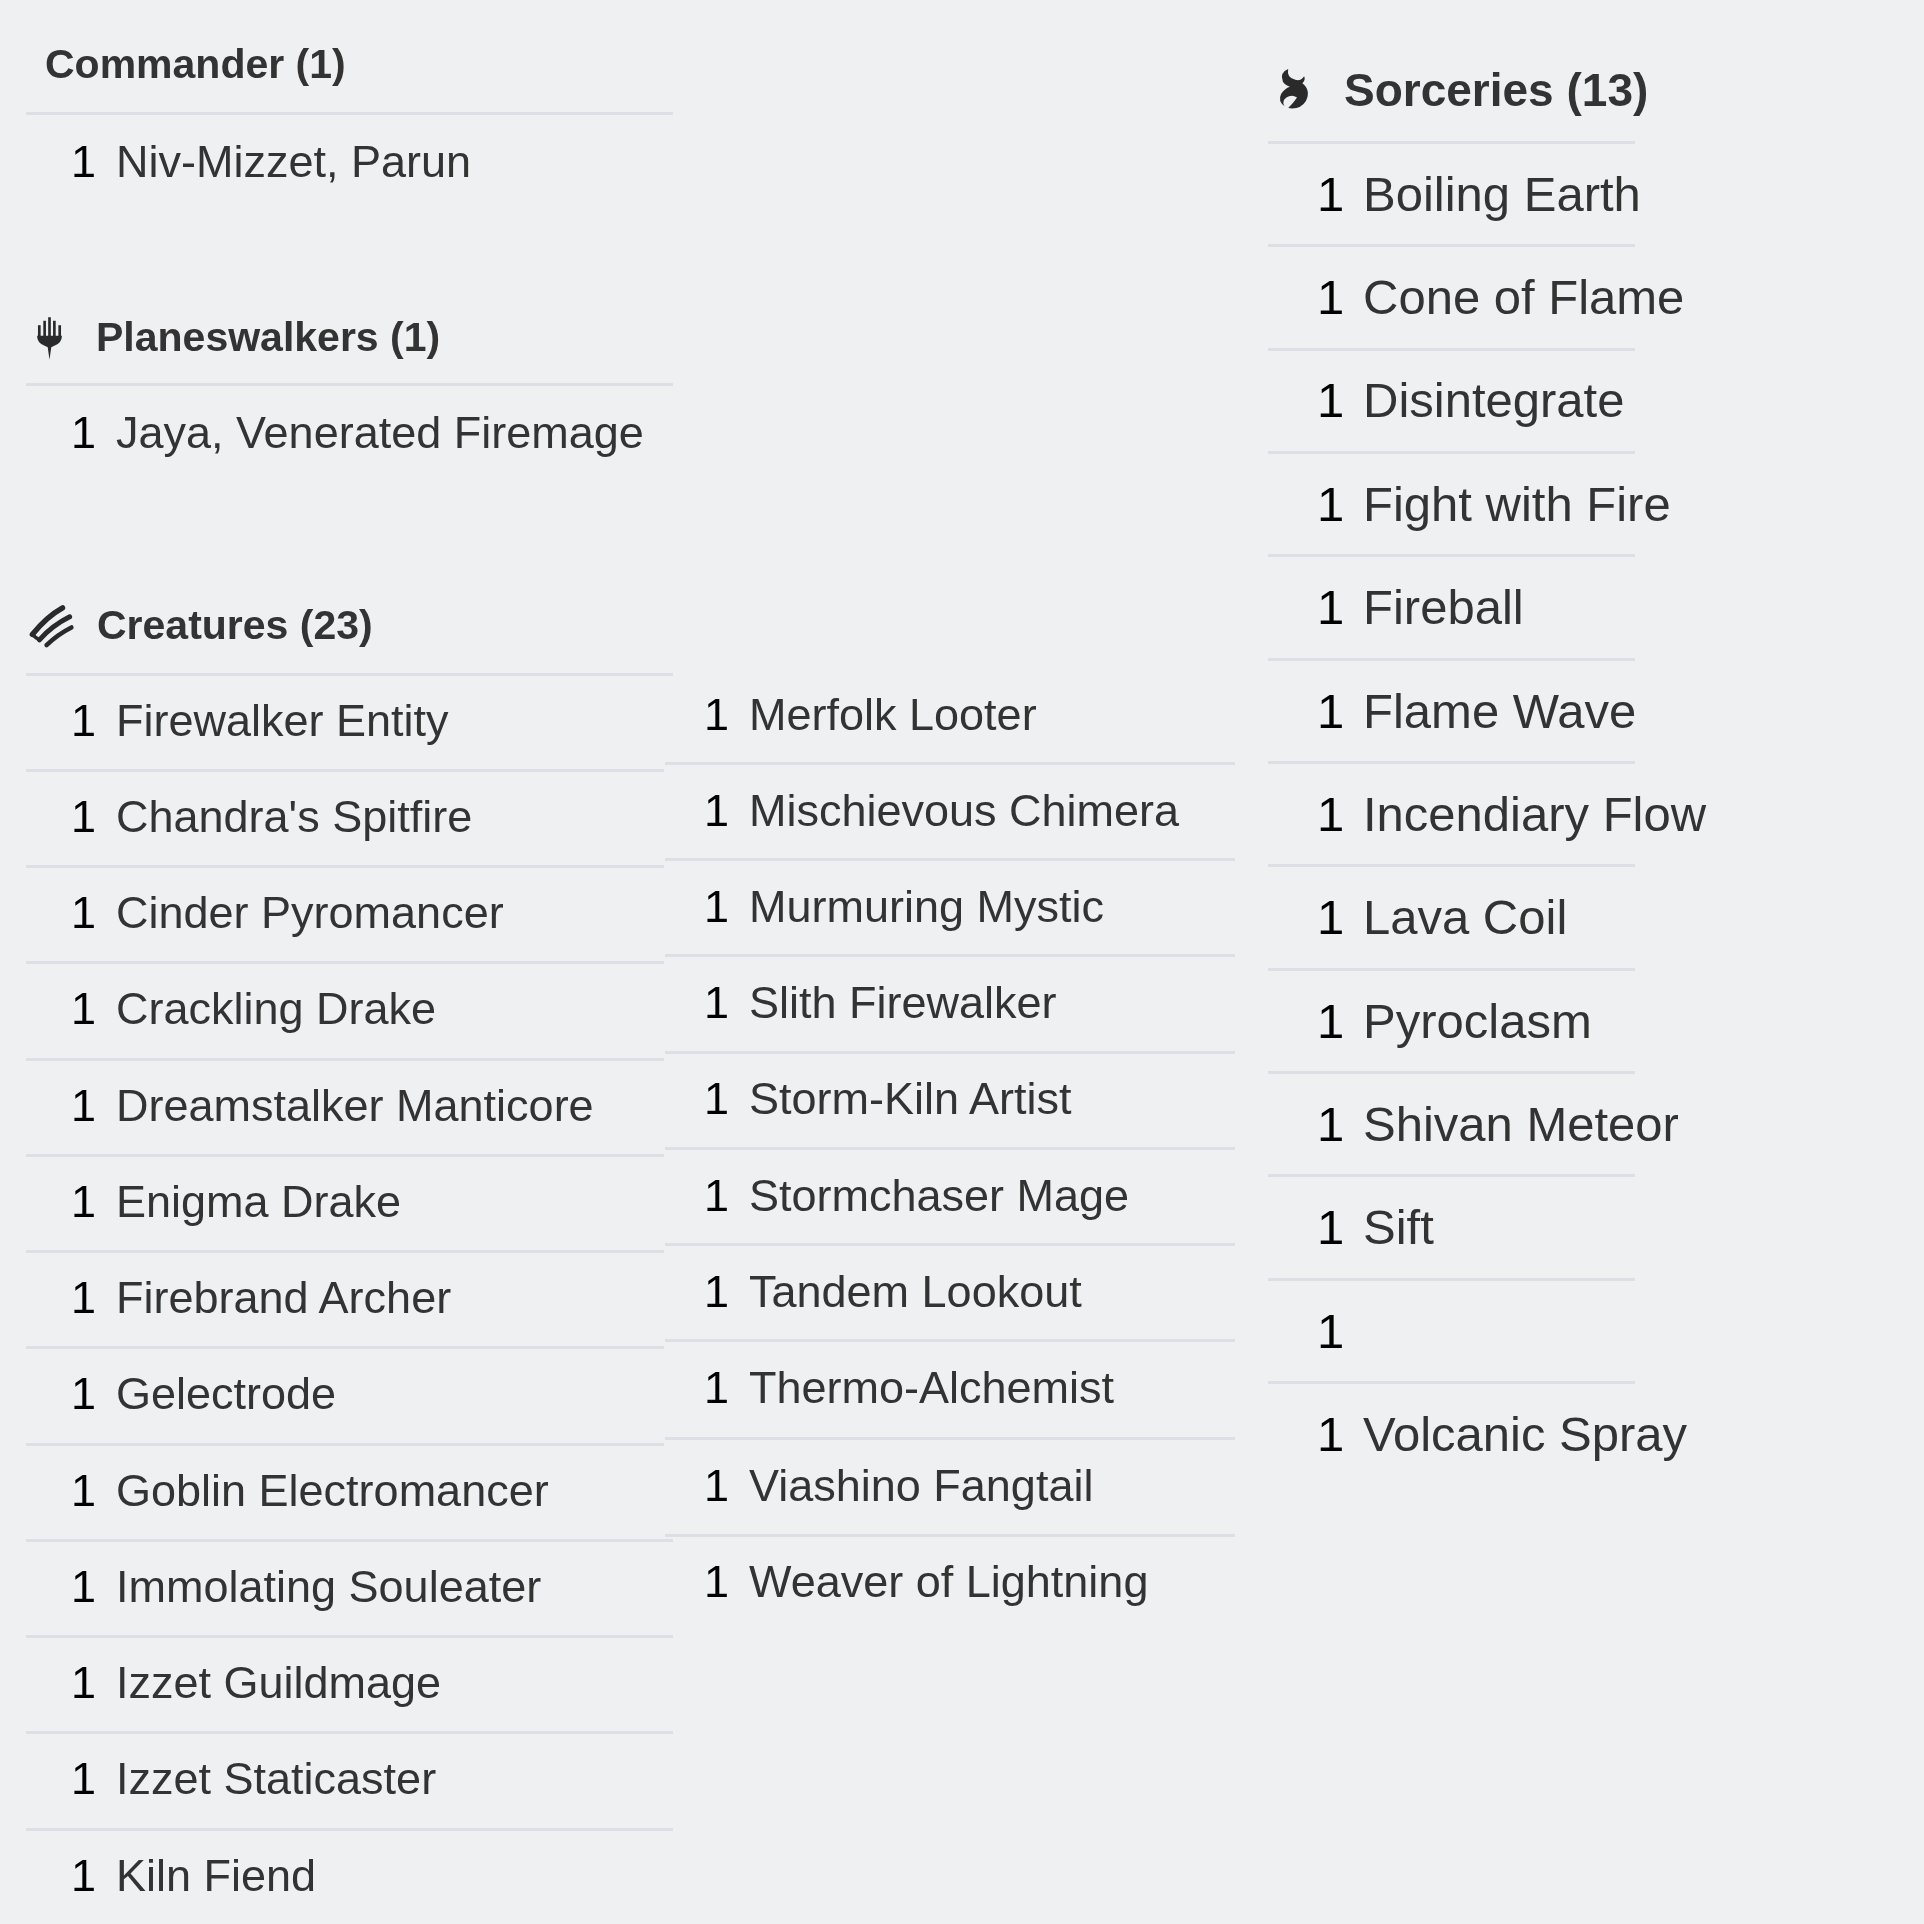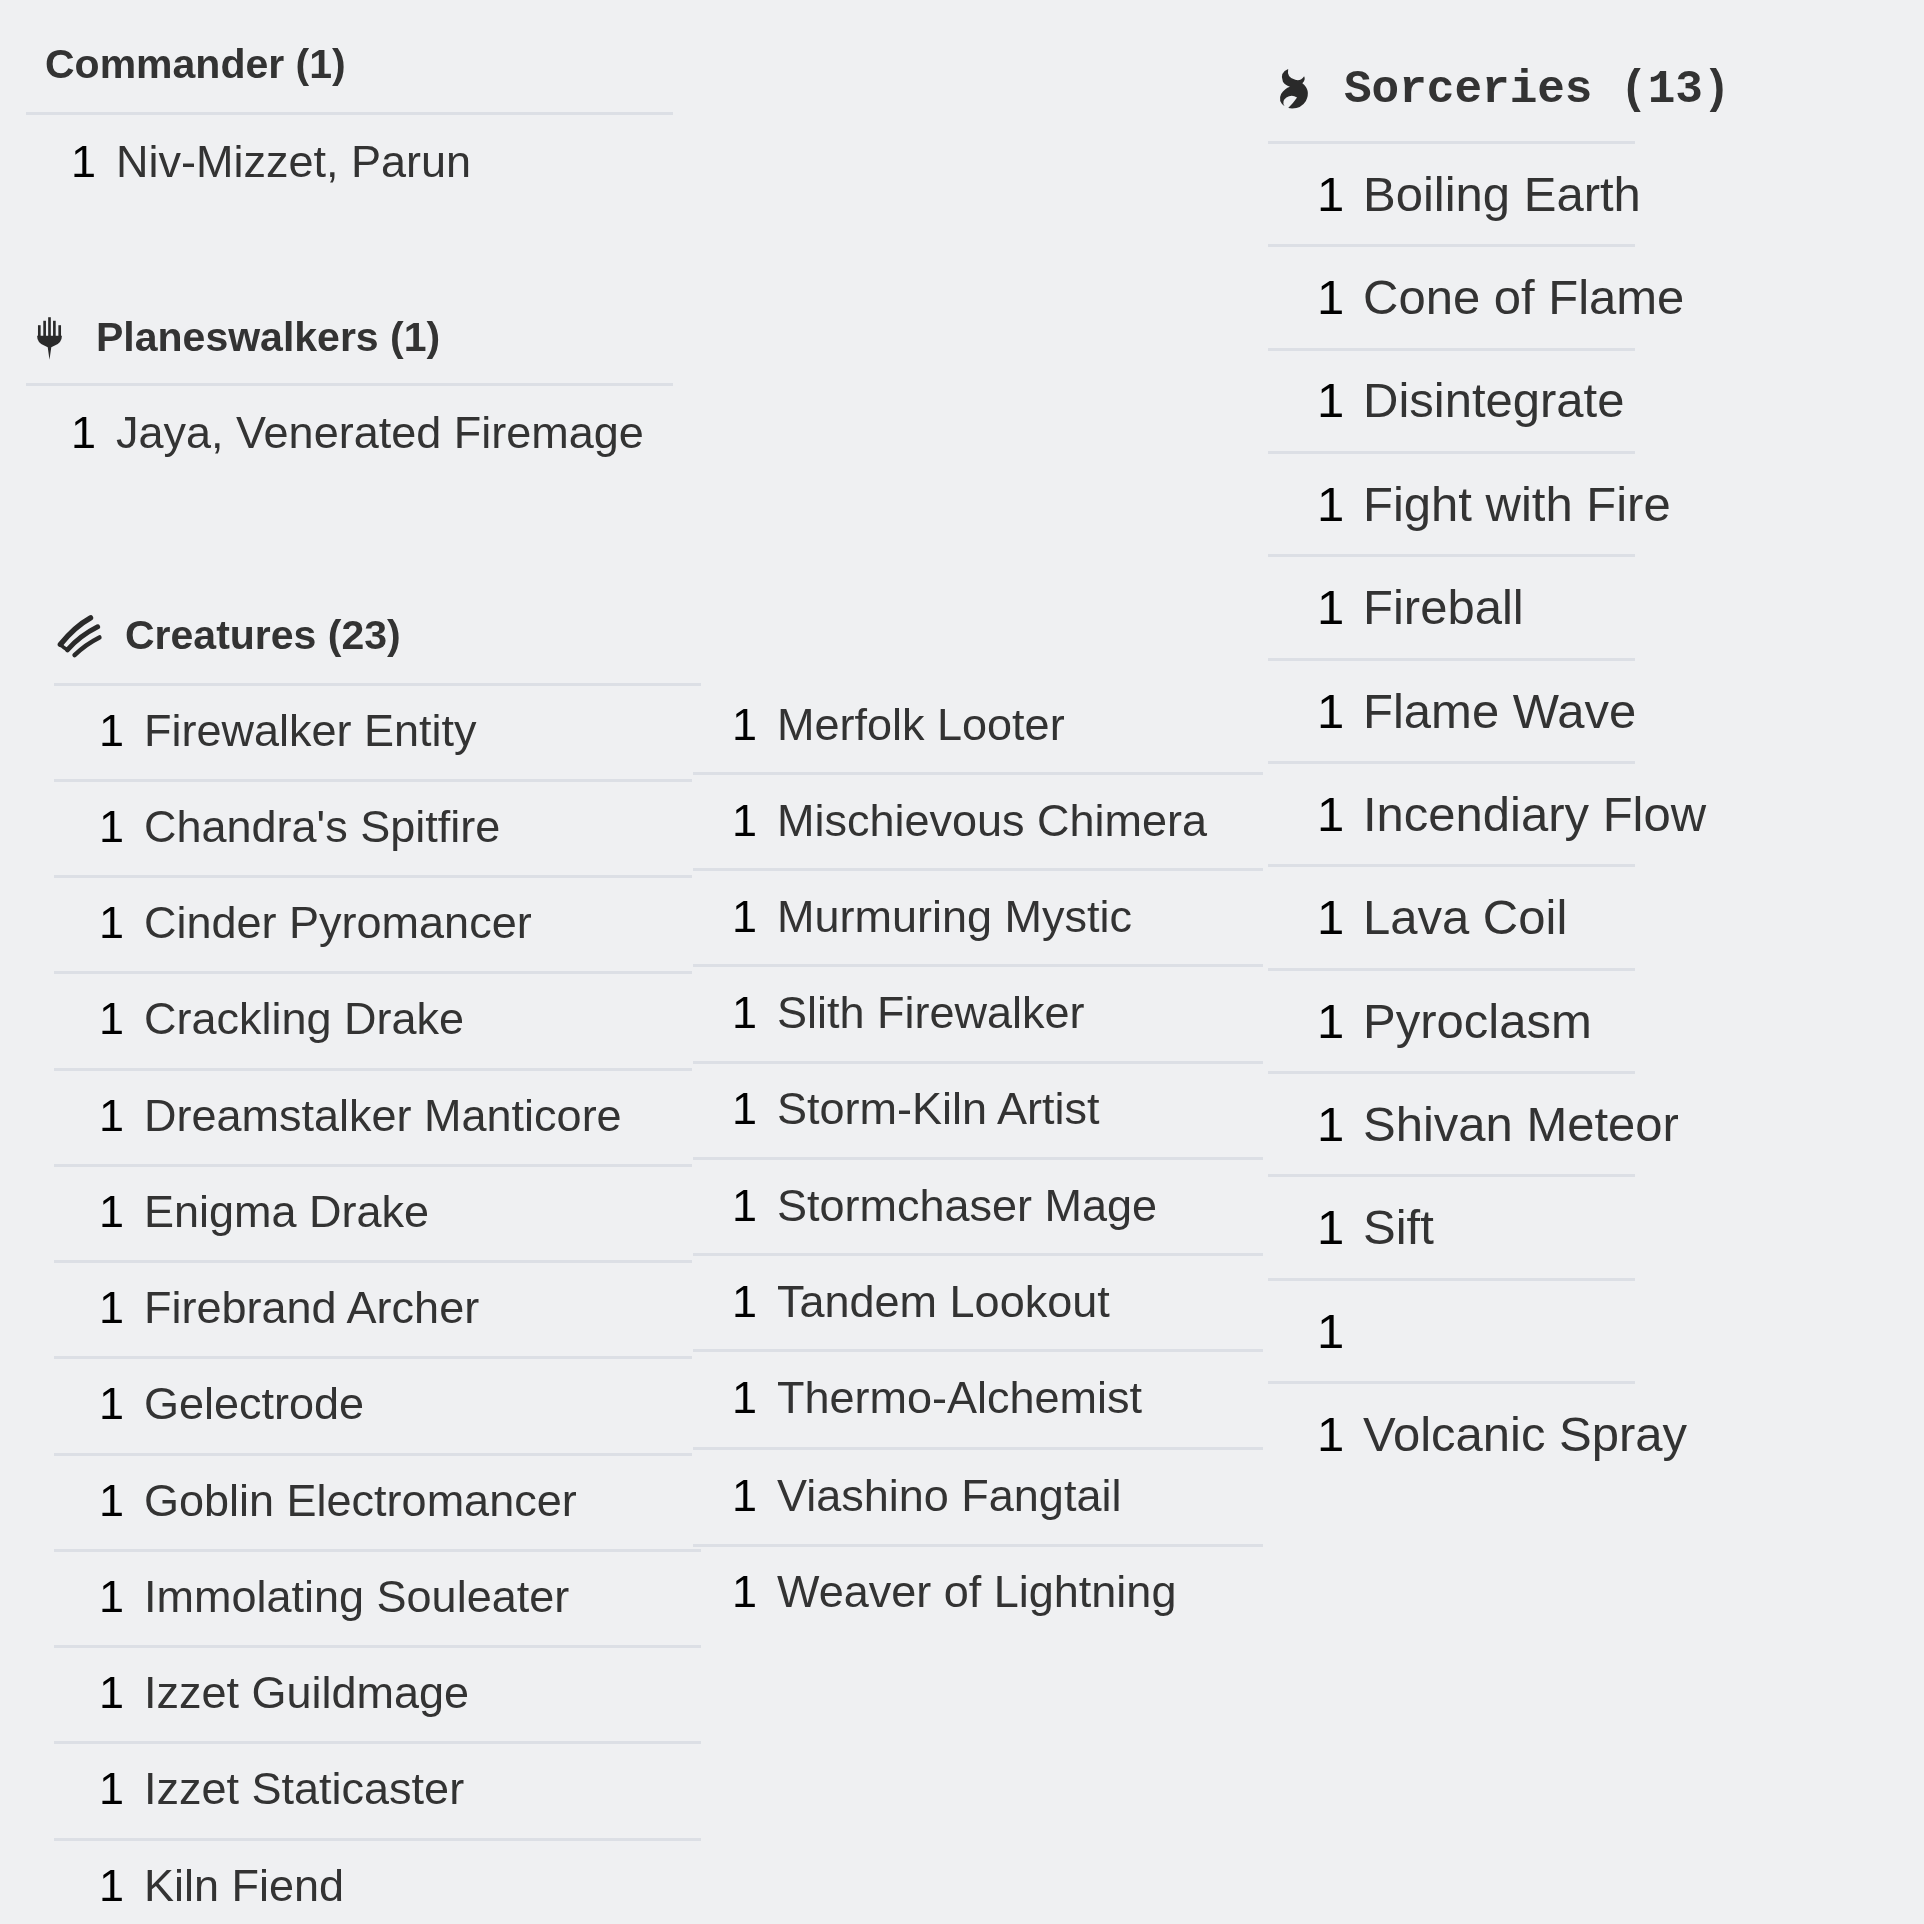--- a/index.html
+++ b/index.html
@@ -88,21 +88,21 @@
     </span>
     <span class="header-text" style="margin-left:66px;">Planeswalkers (1)</span>
   </div>
   <div class="divider" style="left:26px;top:383px;width:647px;"></div>
   <div class="row" style="left:71px;top:385px;">
     <span class="qty">1</span>
     <span class="name">Jaya, Venerated Firemage</span>
   </div>
 </div>
 
-<div class="section col-std" style="left:0;top:18px;width:1248px;height:1871px;margin-left:28px;">
+<div class="section col-std" style="left:0;top:8px;width:1248px;height:1871px;">
   <div class="header" style="left:27px;top:592px;height:50px;">
     <span class="icon" style="left:0;top:3.6px;width:48px;height:45px;">
       <svg width="48" height="45" viewBox="0 0 54 50">
         <g fill="none" stroke="#2a2a2a" stroke-linecap="round">
           <path d="M40 4 Q22 14 6 34" stroke-width="6"></path>
           <path d="M48 14 Q28 24 14 40" stroke-width="5.5"></path>
           <path d="M50 26 Q34 34 22 46" stroke-width="5"></path>
           <path d="M6 34 Q10 38 14 40" stroke-width="4"></path>
         </g>
       </svg>
@@ -227,21 +227,21 @@
     </div>
 </div>
 
 <div class="section col-big" style="left:0;top:0;width:1925px;height:1925px;">
   <div class="header" style="left:1274px;top:62px;height:55px;">
     <span class="icon" style="left:0;top:5.3px;width:39px;height:45px;">
       <svg width="39" height="45" viewBox="0 0 44 50">
         <path fill="#2a2a2a" d="M16 2 Q6 6 10 16 Q12 20 18 22 Q12 24 8 30 Q4 38 12 44 Q8 38 14 34 Q20 30 26 34 Q22 40 16 46 Q30 48 36 38 Q42 26 32 18 Q36 14 34 10 Q30 16 24 14 Q14 12 16 2 Z"></path>
       </svg>
     </span>
-    <span class="header-text" style="margin-left:70px;font-family:Liberation Mono, monospace;">Sorceries (13)</span>
+    <span class="header-text" style="margin-left:70px;">Sorceries (13)</span>
   </div>
   <div class="divider" style="left:1268px;top:141px;width:367px;"></div>
 
   <div class="row" style="left:1317px;top:142px;">
       <span class="qty">1</span>
       <span class="name">Boiling Earth</span>
     </div>
   <div class="divider" style="left:1268px;top:244px;width:367px;"></div>
   <div class="row" style="left:1317px;top:245px;">
       <span class="qty">1</span>

